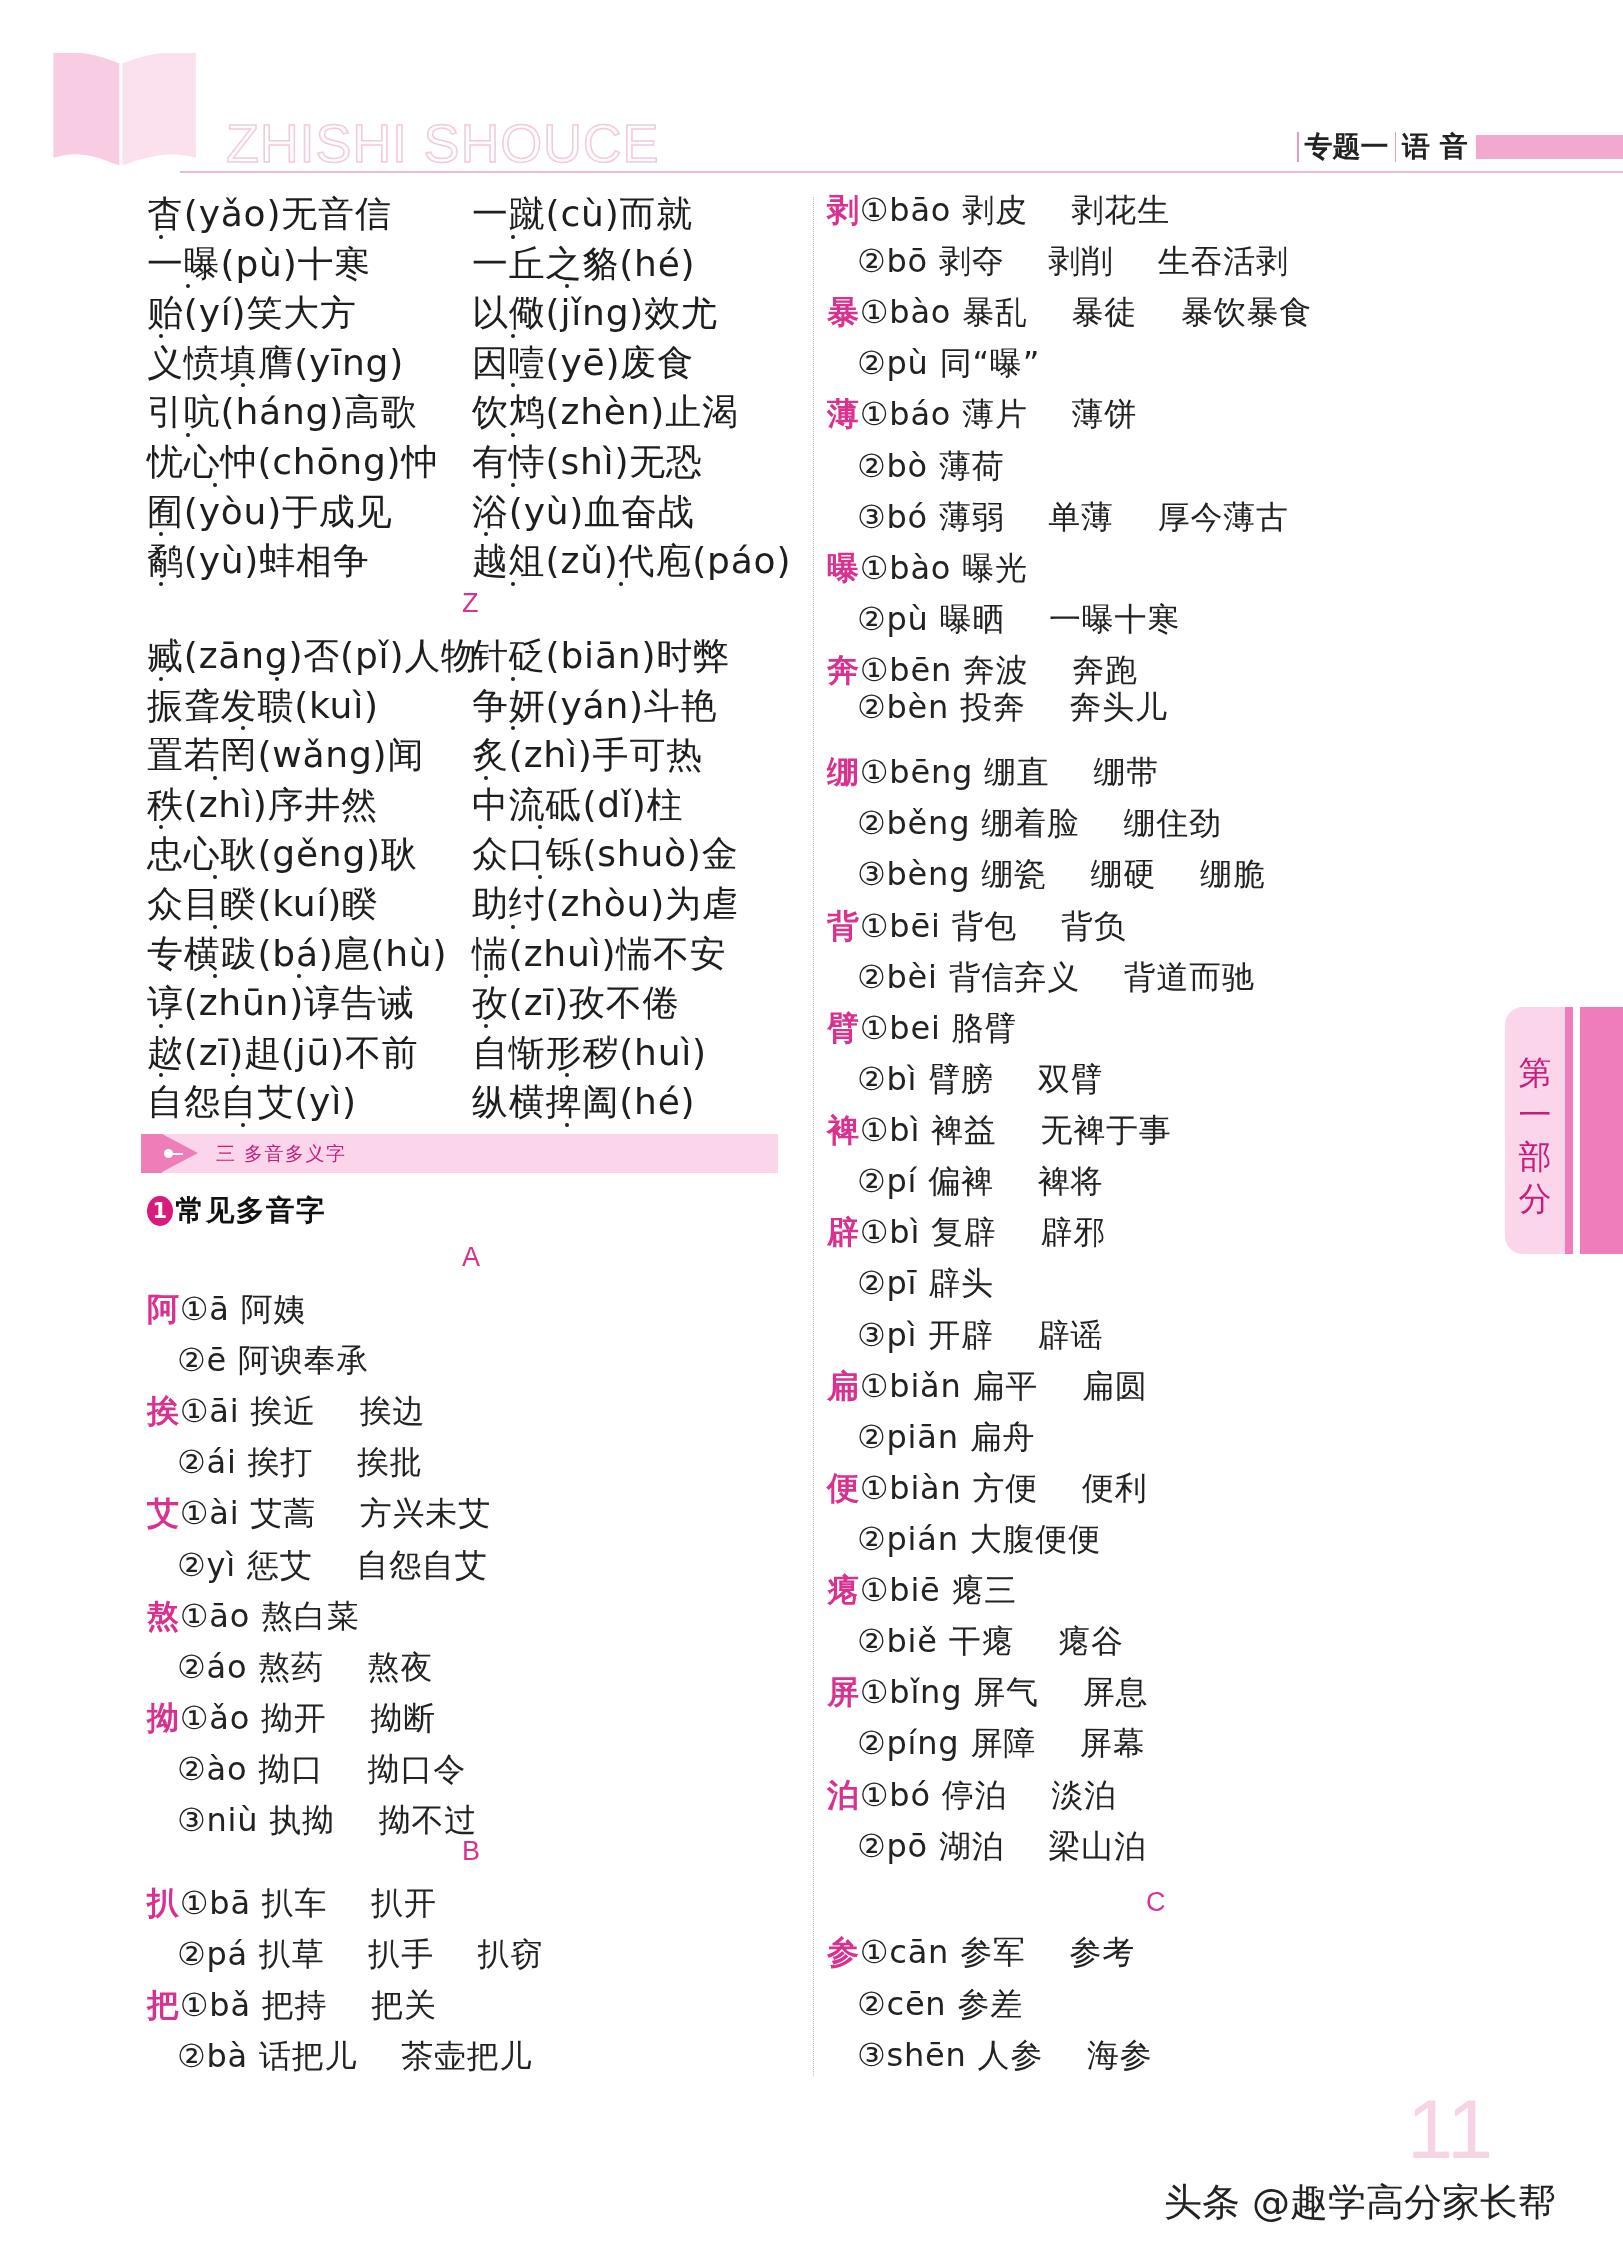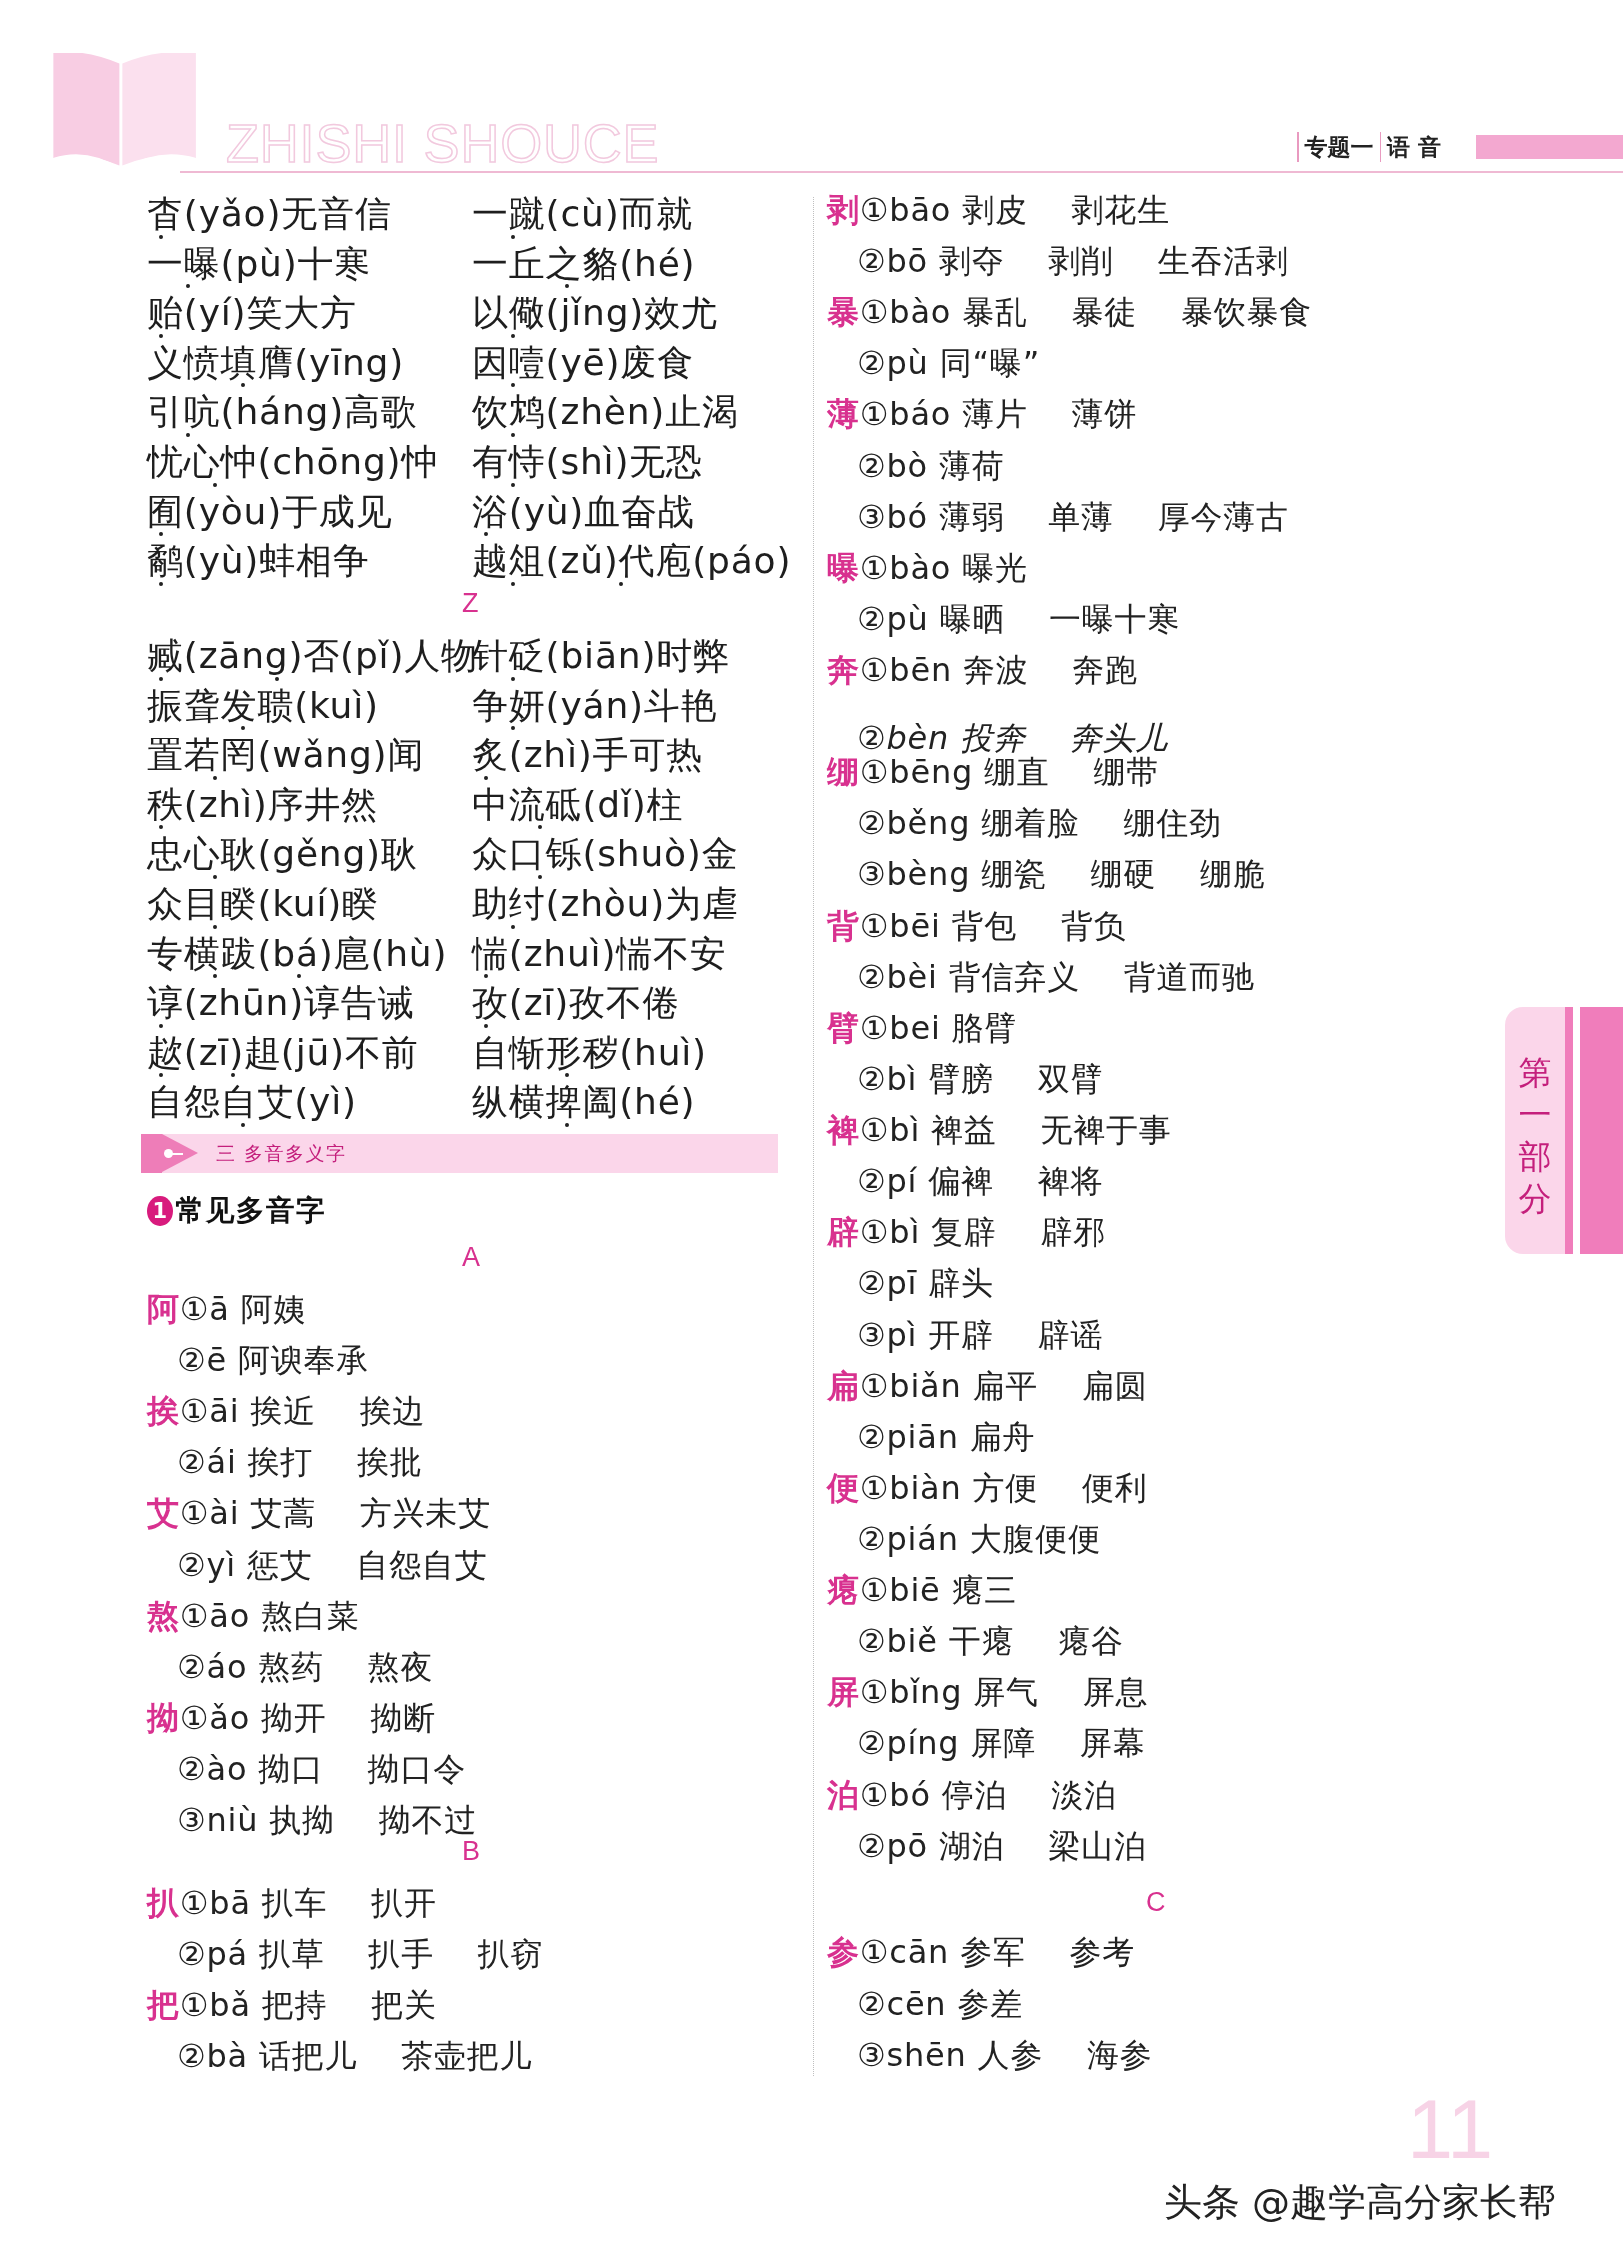--- a/index.html
+++ b/index.html
@@ -12,21 +12,21 @@
   
   .hdr-book { position:absolute; left:53px; top:53px; width:162px; height:120px; }
   .hdr-brand {
     position:absolute; left:226px; top:113px; height:60px;
     font-family:"Liberation Sans",sans-serif; font-size:54px; line-height:60px;
     color:transparent; -webkit-text-stroke:1.5px #f2c9de; letter-spacing:0.8px;
   }
   .hdr-rule { position:absolute; left:180px; top:171px; width:1443px; height:2.3px; background:#efb9d3; }
   .hdr-topic {
     position:absolute; left:1291px; top:129px; height:36px;
-    display:flex; align-items:center; font-size:23px; font-weight:bold; color:#222;
+    display:flex; align-items:center; font-size:28px; font-weight:bold; color:#222;
   }
   .hdr-topic .bar { width:1.5px; height:30px; background:#e99ac0; margin:0 6px; }
   .hdr-pinkbar { position:absolute; left:1476px; top:135px; width:147px; height:24px; background:#f3a8d0; }
 
   
   .divider { position:absolute; left:813px; top:197px; width:0; height:1879px; border-left:1.5px dotted #bfbfbf; }
   .idiom {
     position:absolute; height:50px; font-size:36px; line-height:45px; white-space:pre; letter-spacing:0.8px;
   }
   .dot {
@@ -209,21 +209,21 @@
     <div class="entry" style="left: 827px; top: 188px;"><span class="hw">剥</span><span class="sense">①bāo 剥皮　 剥花生</span></div>
     <div class="entry" style="left: 857px; top: 239px;"><span class="sense">②bō 剥夺　 剥削　 生吞活剥</span></div>
     <div class="entry" style="left: 827px; top: 290px;"><span class="hw">暴</span><span class="sense">①bào 暴乱　 暴徒　 暴饮暴食</span></div>
     <div class="entry" style="left: 857px; top: 341px;"><span class="sense">②pù 同“曝”</span></div>
     <div class="entry" style="left: 827px; top: 392px;"><span class="hw">薄</span><span class="sense">①báo 薄片　 薄饼</span></div>
     <div class="entry" style="left: 857px; top: 444px;"><span class="sense">②bò 薄荷</span></div>
     <div class="entry" style="left: 857px; top: 495px;"><span class="sense">③bó 薄弱　 单薄　 厚今薄古</span></div>
     <div class="entry" style="left: 827px; top: 546px;"><span class="hw">曝</span><span class="sense">①bào 曝光</span></div>
     <div class="entry" style="left: 857px; top: 597px;"><span class="sense">②pù 曝晒　 一曝十寒</span></div>
     <div class="entry" style="left: 827px; top: 648px;"><span class="hw">奔</span><span class="sense">①bēn 奔波　 奔跑</span></div>
-    <div class="entry" style="left: 857px; top: 716px; font-style: italic;"><span class="sense">②bèn 投奔　 奔头儿</span></div>
+    <div class="entry" style="left: 857px; top: 685px;"><span class="sense">②bèn 投奔　 奔头儿</span></div>
     <div class="entry" style="left: 827px; top: 750px;"><span class="hw">绷</span><span class="sense">①bēng 绷直　 绷带</span></div>
     <div class="entry" style="left: 857px; top: 801px;"><span class="sense">②běng 绷着脸　 绷住劲</span></div>
     <div class="entry" style="left: 857px; top: 852px;"><span class="sense">③bèng 绷瓷　 绷硬　 绷脆</span></div>
     <div class="entry" style="left: 827px; top: 904px;"><span class="hw">背</span><span class="sense">①bēi 背包　 背负</span></div>
     <div class="entry" style="left: 857px; top: 955px;"><span class="sense">②bèi 背信弃义　 背道而驰</span></div>
     <div class="entry" style="left: 827px; top: 1006px;"><span class="hw">臂</span><span class="sense">①bei 胳臂</span></div>
     <div class="entry" style="left: 857px; top: 1057px;"><span class="sense">②bì 臂膀　 双臂</span></div>
     <div class="entry" style="left: 827px; top: 1108px;"><span class="hw">裨</span><span class="sense">①bì 裨益　 无裨于事</span></div>
     <div class="entry" style="left: 857px; top: 1159px;"><span class="sense">②pí 偏裨　 裨将</span></div>
     <div class="entry" style="left: 827px; top: 1210px;"><span class="hw">辟</span><span class="sense">①bì 复辟　 辟邪</span></div>

